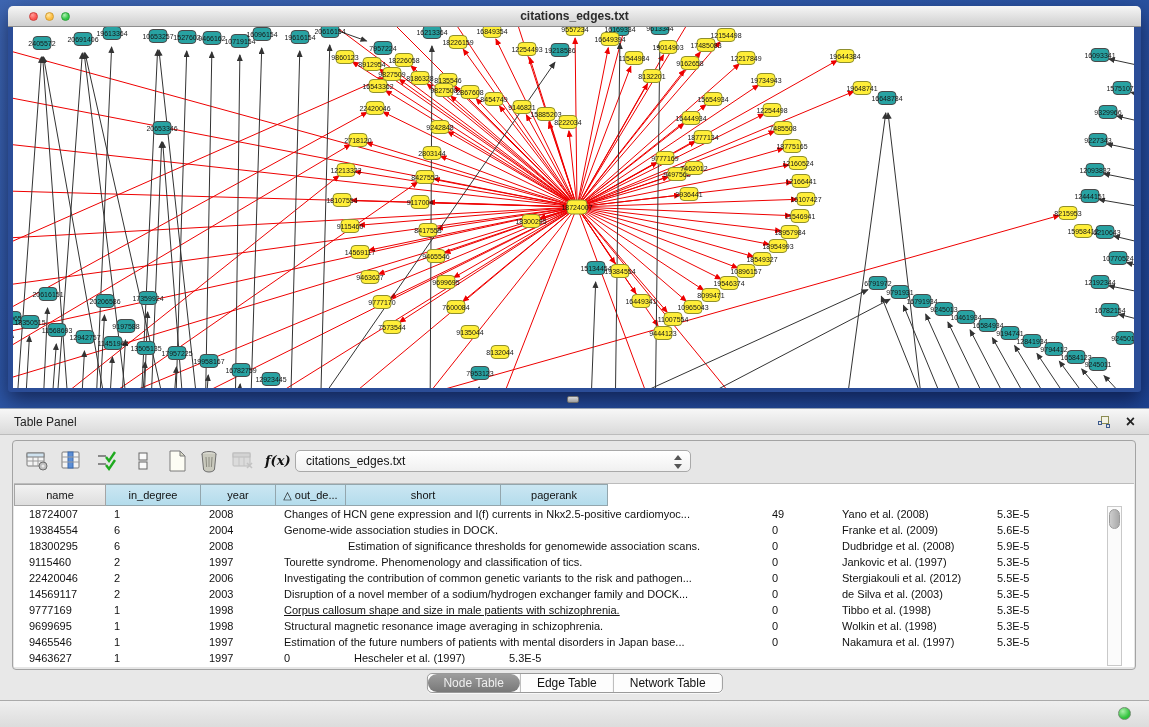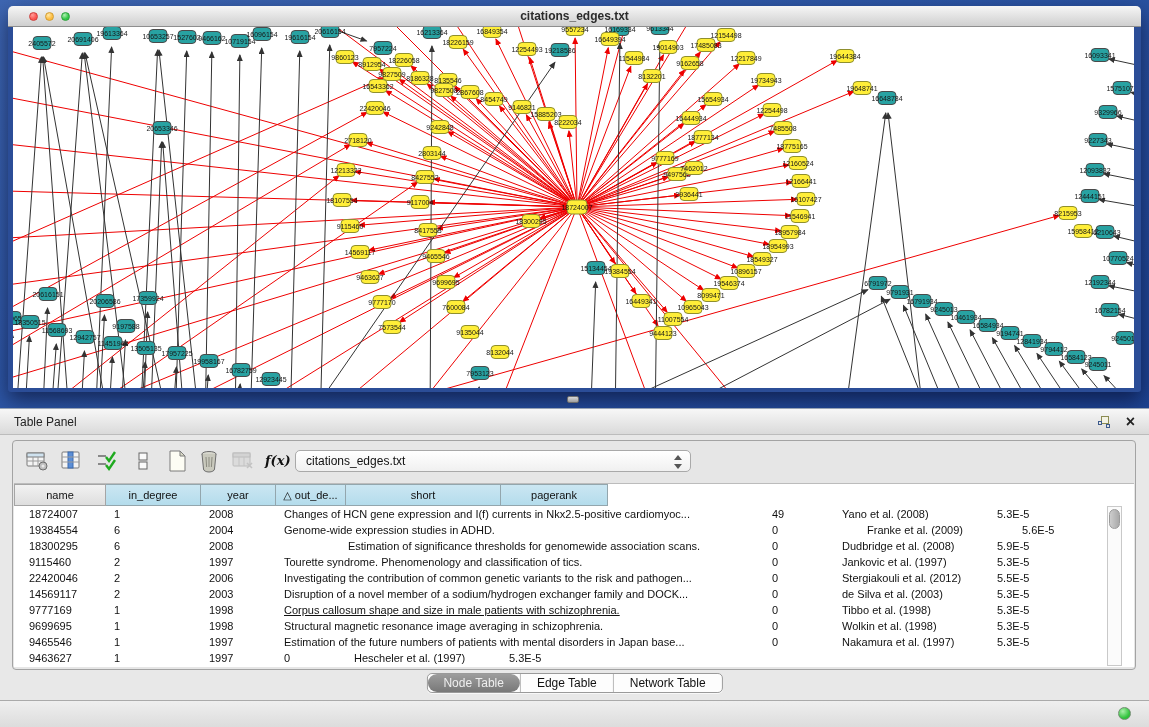--- a/index.html
+++ b/index.html
@@ -684,23 +684,23 @@
               <div class="td c2" style="width: 75px;">2008</div>
               <div class="td c3" style="width: 488px;">Changes of HCN gene expression and I(f) currents in Nkx2.5-positive cardiomyoc...</div>
               <div class="td c4" style="width: 70px;">49</div>
               <div class="td c5" style="width: 155px;">Yano et al. (2008)</div>
               <div class="td c6" style="width: 107px;">5.3E-5</div>
             </div>
             <div class="tr">
               <div class="td c0" style="width: 92px;">19384554</div>
               <div class="td c1" style="width: 95px;">6</div>
               <div class="td c2" style="width: 75px;">2004</div>
-              <div class="td c3" style="width: 488px;">Genome-wide expression studies in ADHD.</div>
-              <div class="td c4" style="width: 70px;">0</div>
-              <div class="td c5" style="width: 155px; margin-left: 25px;">Franke et al. (2009)</div>
+              <div class="td c3" style="width: 488px;">Genome-wide association studies in DOCK.</div>
+              <div class="td c4" style="width: 70px;">0</div>
+              <div class="td c5" style="width: 155px;">Franke et al. (2009)</div>
               <div class="td c6" style="width: 107px;">5.6E-5</div>
             </div>
             <div class="tr">
               <div class="td c0" style="width: 92px;">18300295</div>
               <div class="td c1" style="width: 95px;">6</div>
               <div class="td c2" style="width: 75px;">2008</div>
               <div class="td c3" style="width: 488px; text-align: center;">Estimation of significance thresholds for genomewide association scans.</div>
               <div class="td c4" style="width: 70px;">0</div>
               <div class="td c5" style="width: 155px;">Dudbridge et al. (2008)</div>
               <div class="td c6" style="width: 107px;">5.9E-5</div>

